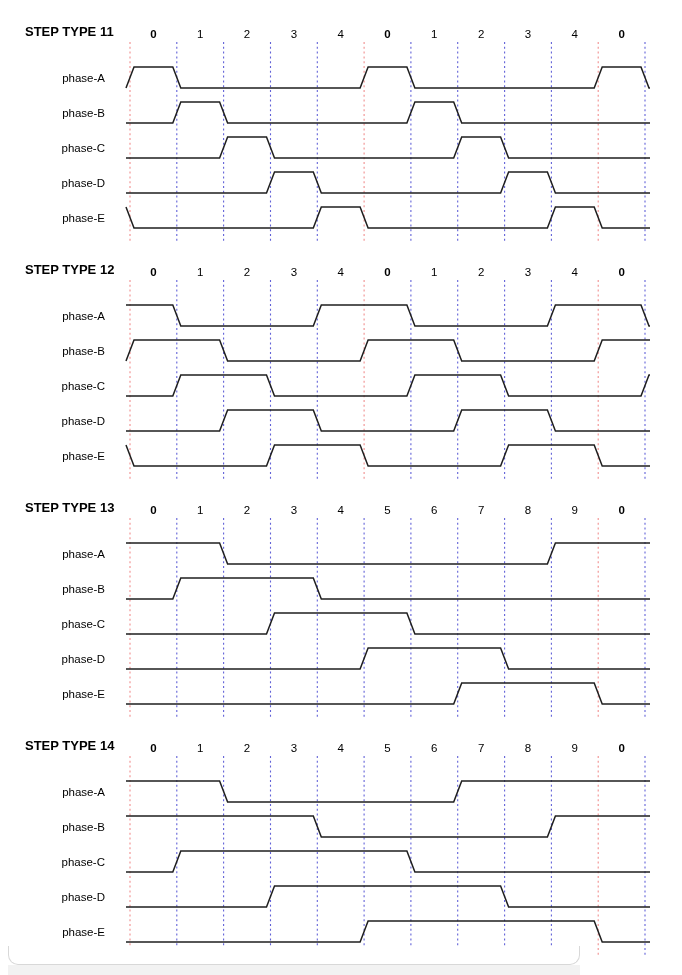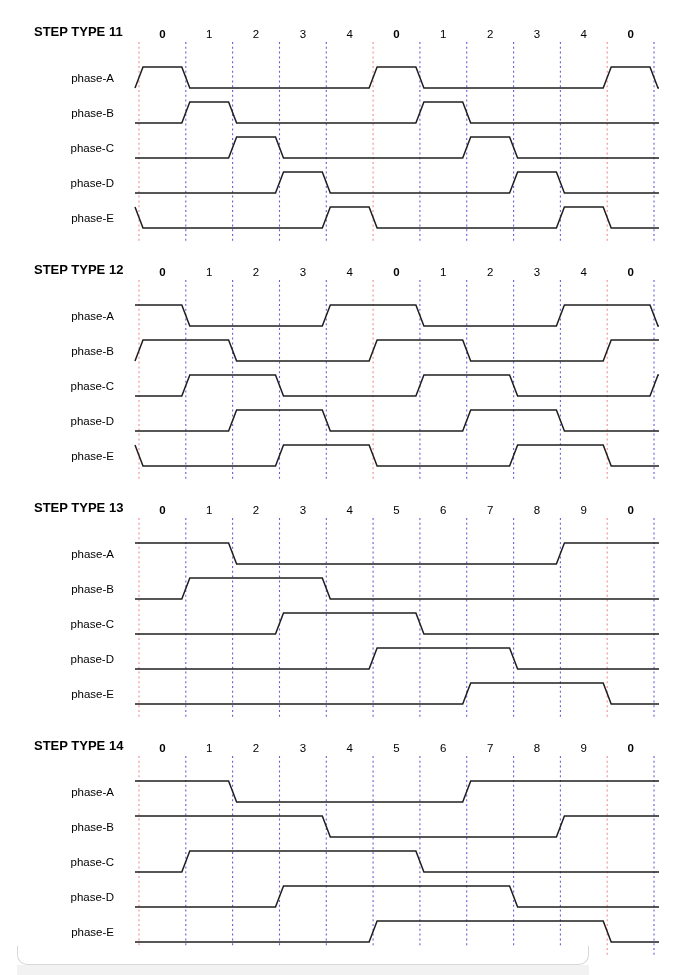--- a/index.html
+++ b/index.html
@@ -1,18 +1,18 @@
 <!DOCTYPE html>
 <html><head>
 <meta charset="utf-8">
 <style>
   html,body{margin:0;padding:0;background:#ffffff;}
   body{width:682px;height:975px;position:relative;overflow:hidden;
        font-family:"Liberation Sans",sans-serif;}
-  .diagram-stage{position:absolute;left:17px;top:0;width:572px;height:975px;}
+  .diagram-stage{position:absolute;left:8px;top:0;width:572px;height:975px;}
   .step-section{position:absolute;left:0;width:682px;height:250px;}
   .step-section svg{position:absolute;left:0;top:0;}
   .bottom-card{position:absolute;left:0;right:0;bottom:10px;height:18px;
        border:1px solid #d8d8d8;border-top:none;border-radius:0 0 10px 10px;
        background:#ffffff;}
   .bottom-fill{position:absolute;left:0;right:0;bottom:0;height:10px;
        background:#f2f2f2;}
   text{font-family:"Liberation Sans",sans-serif;}
 </style>
 </head>

